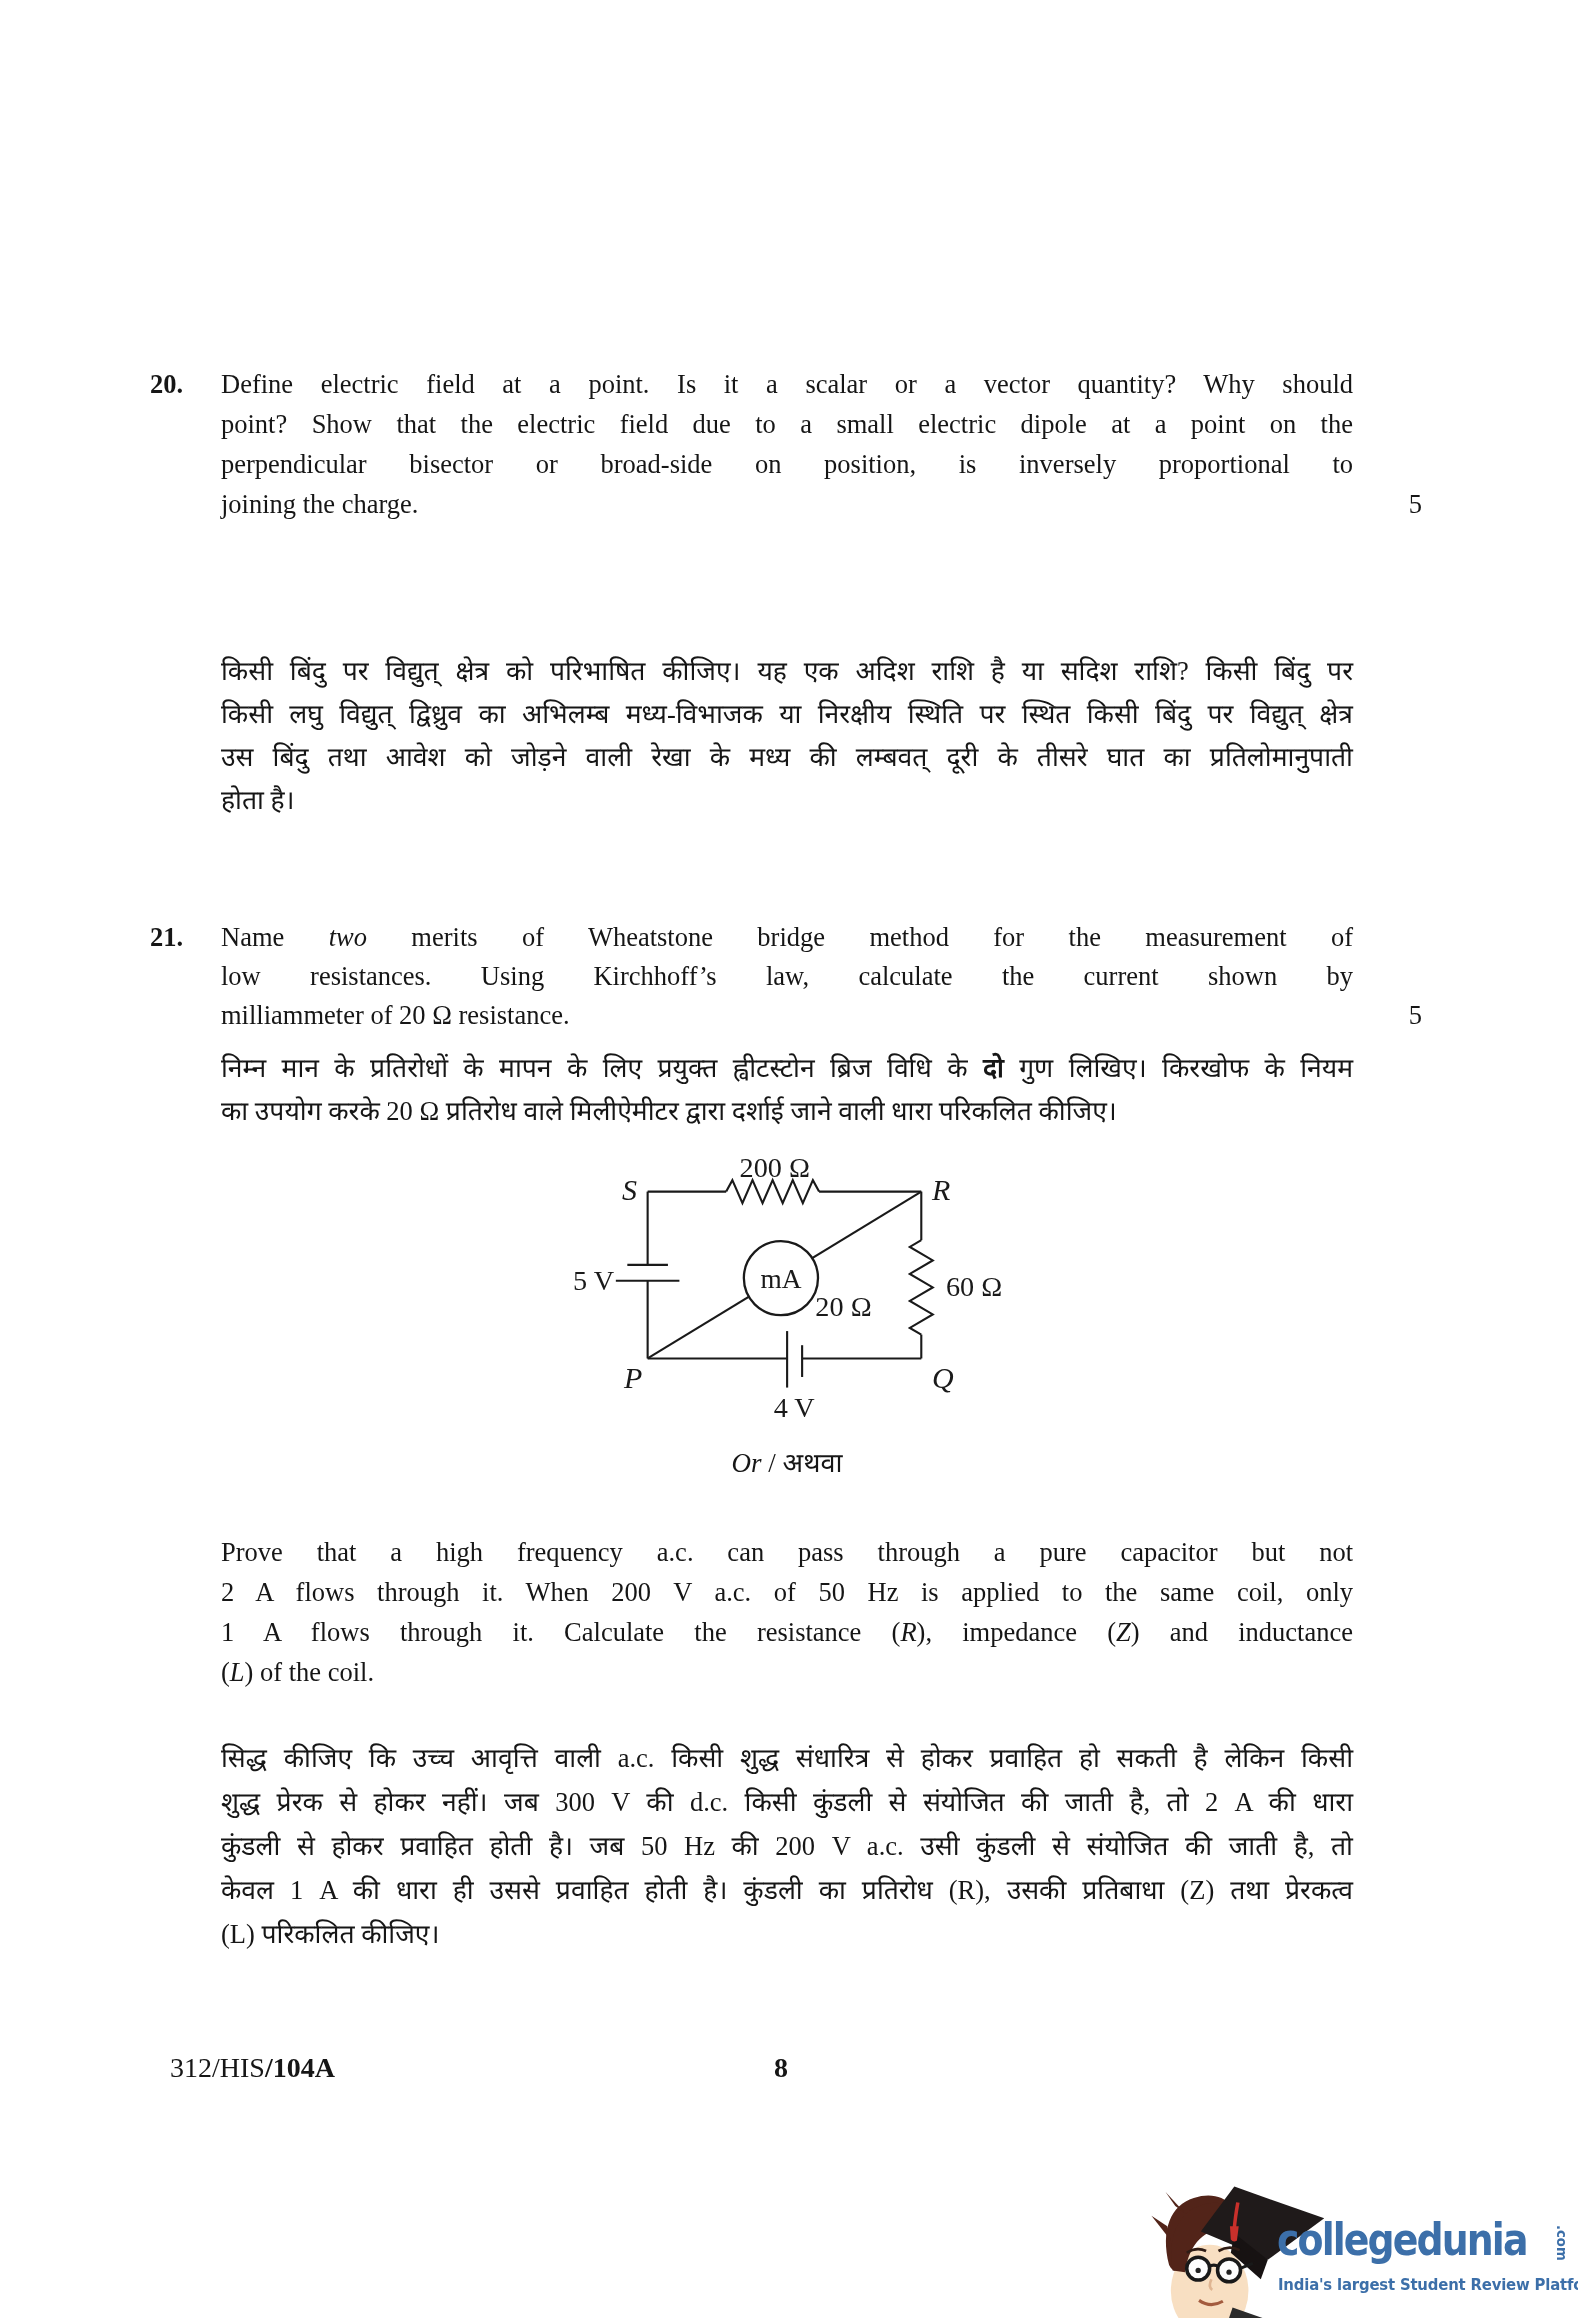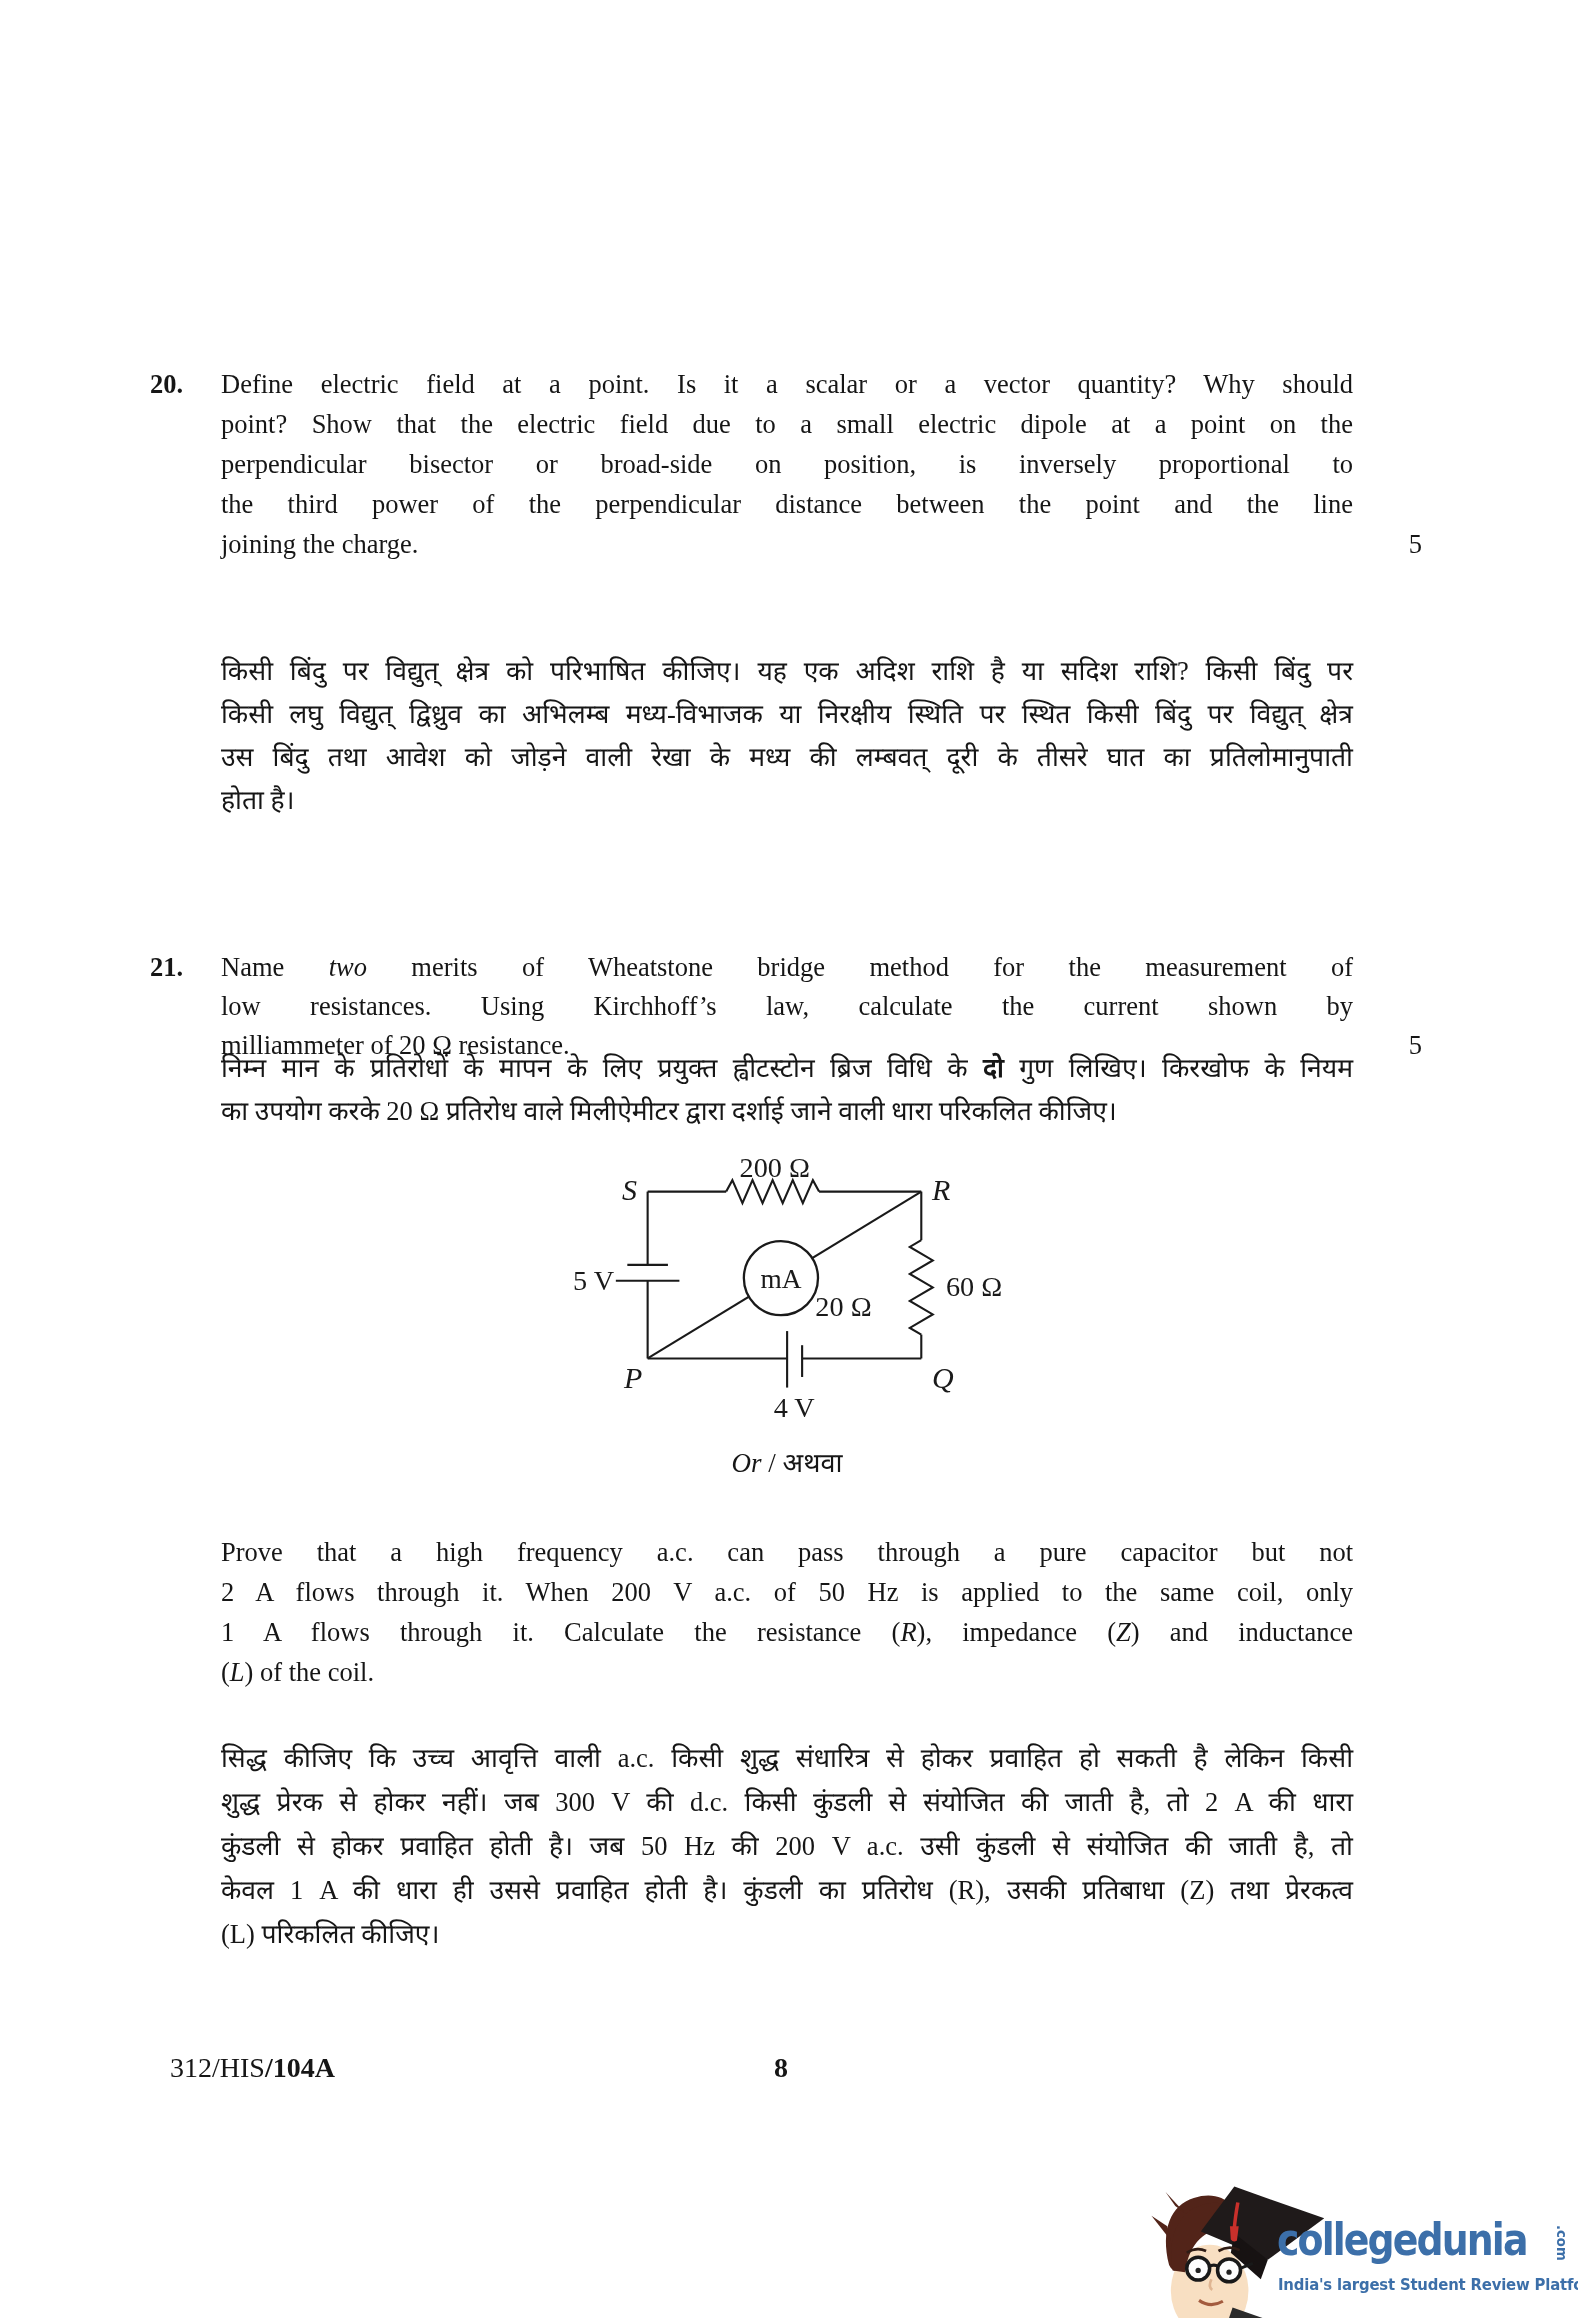--- a/index.html
+++ b/index.html
@@ -52,33 +52,32 @@
   }
 </style>
 </head>
 <body>
 
 <div class="qwrap en" style="left:221px;top:364px;">
   <span class="qnum">20.</span>
   <div class="jline">Define electric field at a point. Is it a scalar or a vector quantity? Why should</div>
   <div class="jline">point? Show that the electric field due to a small electric dipole at a point on the</div>
   <div class="jline">perpendicular bisector or broad-side on position, is inversely proportional to</div>
-  <div class="jline">the third power of the perpendicular distance between the point and the line</div>
   <div class="jlast">joining the charge.</div>
   <span class="mark">5</span>
 </div>
 
 <div class="qwrap hi" style="left:221px;top:650px;" lang="hi">
   <div class="jline">किसी बिंदु पर विद्युत् क्षेत्र को परिभाषित कीजिए। यह एक अदिश राशि है या सदिश राशि? किसी बिंदु पर</div>
   <div class="jline">किसी लघु विद्युत् द्विध्रुव का अभिलम्ब मध्य-विभाजक या निरक्षीय स्थिति पर स्थित किसी बिंदु पर विद्युत् क्षेत्र</div>
   <div class="jline">उस बिंदु तथा आवेश को जोड़ने वाली रेखा के मध्य की लम्बवत् दूरी के तीसरे घात का प्रतिलोमानुपाती</div>
   <div class="jlast">होता है।</div>
 </div>
 
-<div class="qwrap en" style="left:221px;top:948px;line-height:39px;">
+<div class="qwrap en" style="left:221px;top:918px;line-height:39px;">
   <span class="qnum">21.</span>
   <div class="jline"><span>Name </span><span class="it">two</span><span> merits of Wheatstone bridge method for the measurement of</span></div>
   <div class="jline">low resistances. Using Kirchhoff’s law, calculate the current shown by</div>
   <div class="jlast">milliammeter of 20 Ω resistance.</div>
   <span class="mark">5</span>
 </div>
 
 <div class="qwrap hi" style="left:221px;top:1047px;line-height:43px;" lang="hi">
   <div class="jline"><span>निम्न मान के प्रतिरोधों के मापन के लिए प्रयुक्त ह्वीटस्टोन ब्रिज विधि के </span><span class="bold">दो</span><span> गुण लिखिए। किरखोफ के नियम</span></div>
   <div class="jlast">का उपयोग करके 20 Ω प्रतिरोध वाले मिलीऐमीटर द्वारा दर्शाई जाने वाली धारा परिकलित कीजिए।</div>

